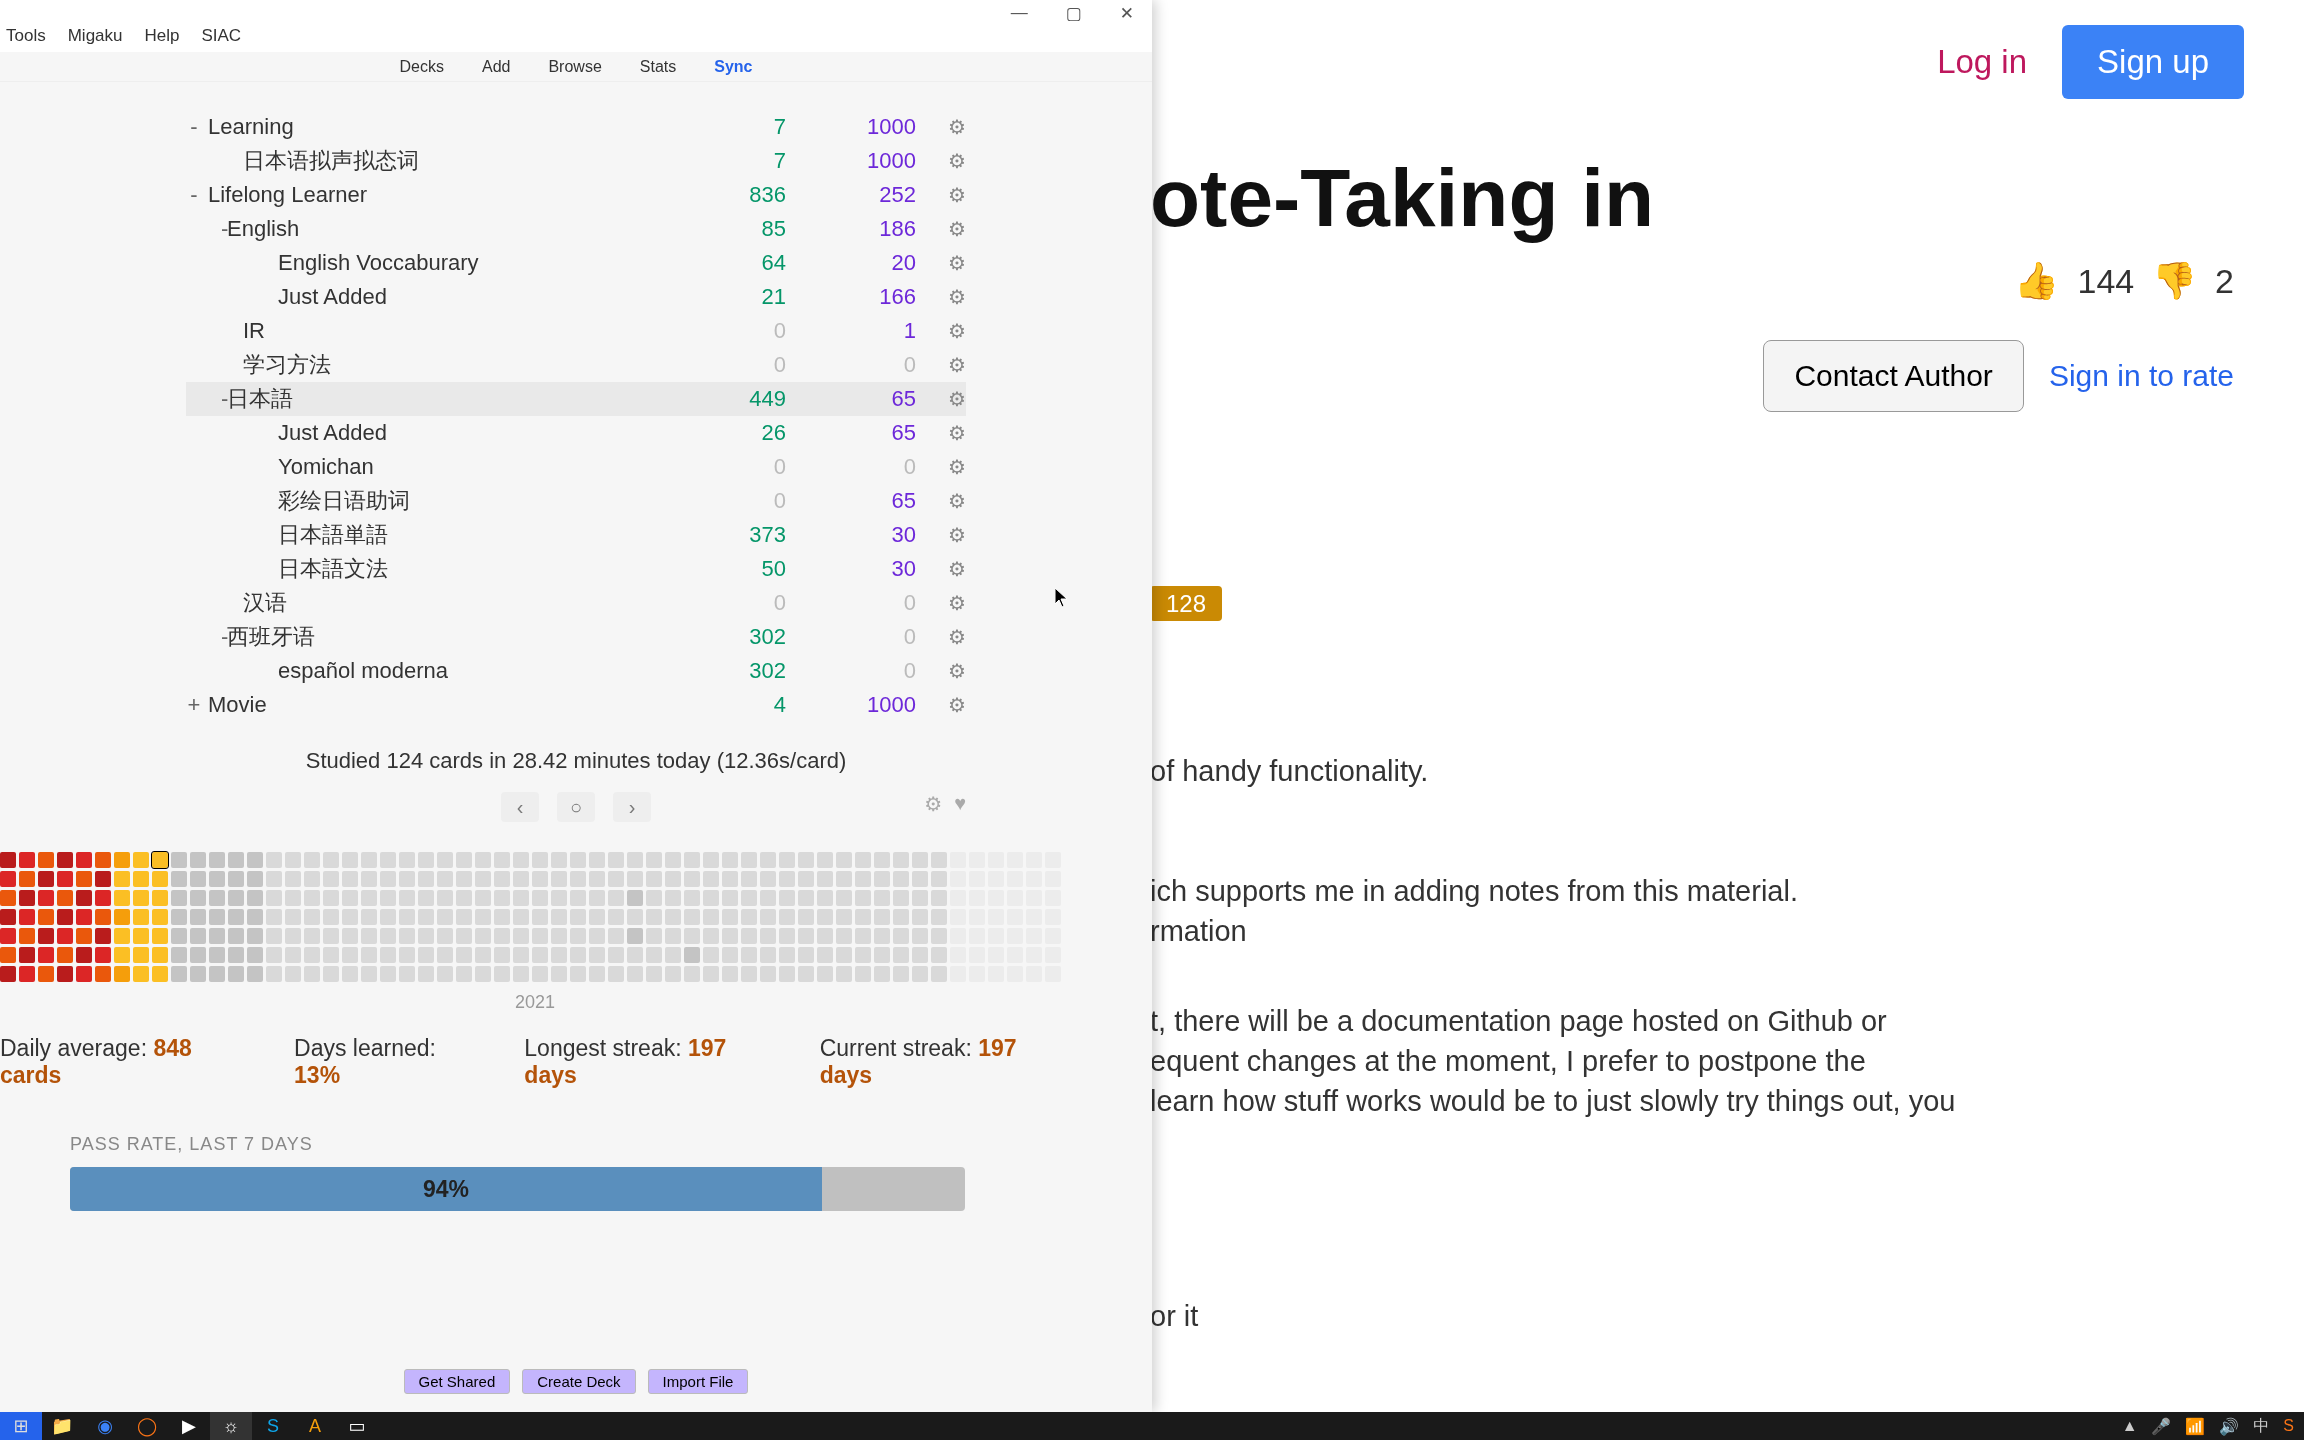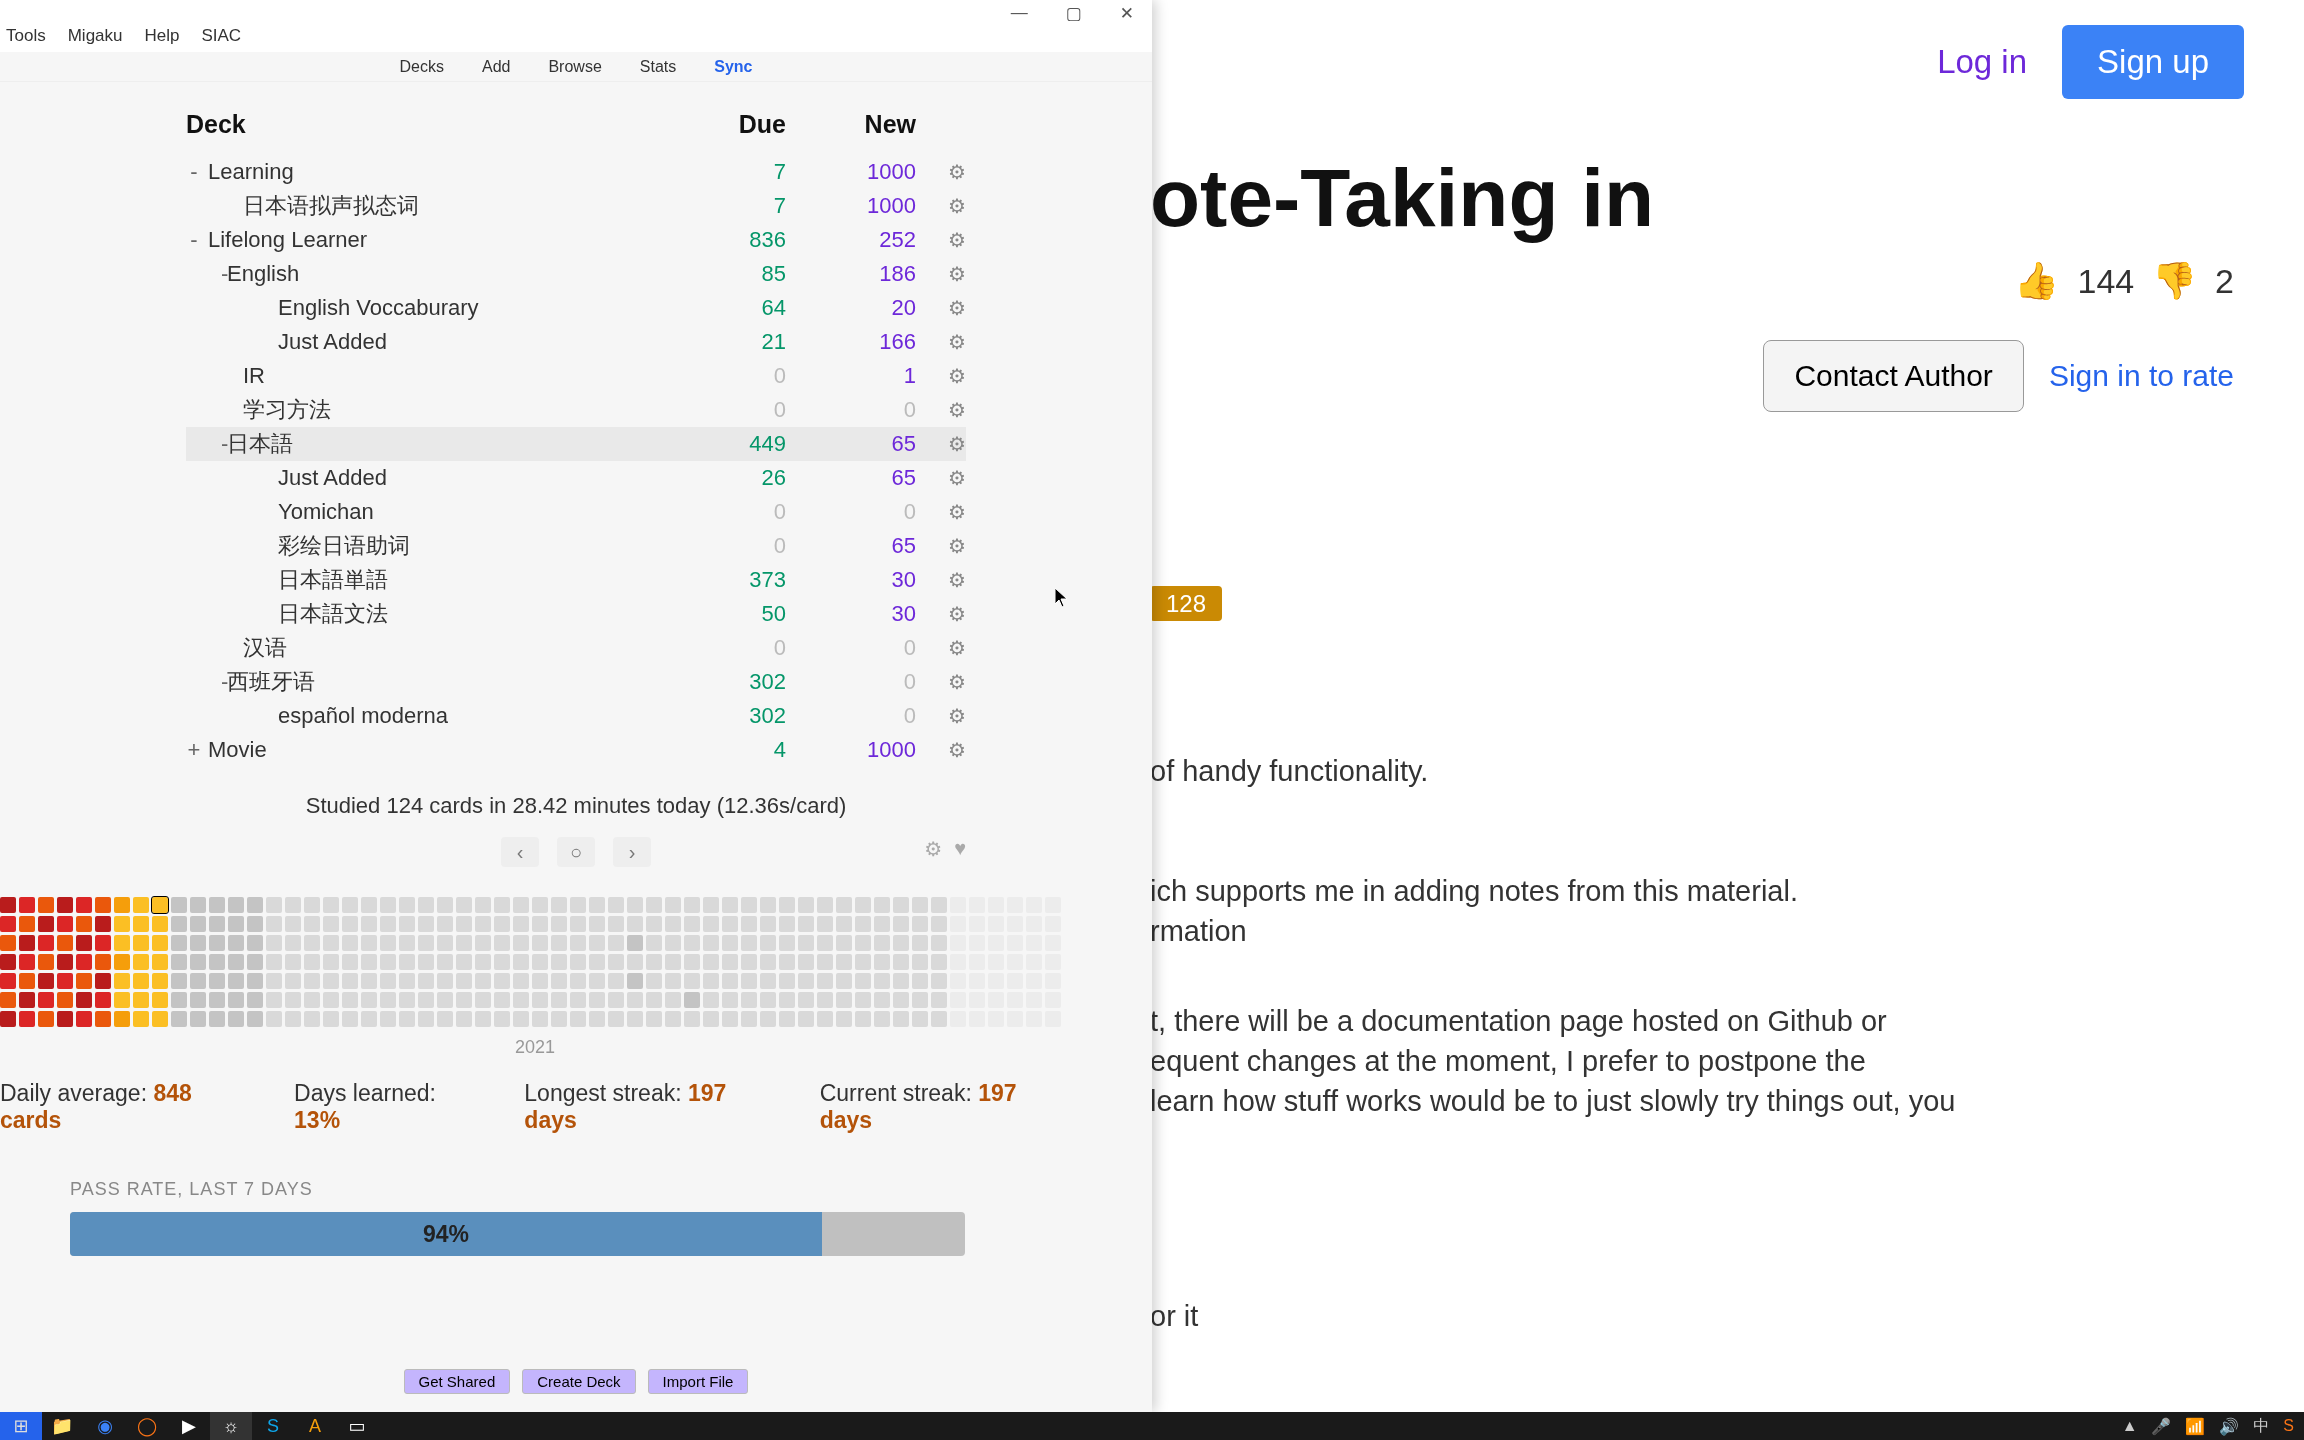--- a/index.html
+++ b/index.html
@@ -7,21 +7,21 @@
 .browser{position:absolute;left:0;top:0;width:2304px;height:1412px;background:#fff;display:flex;flex-direction:column}
 .browser-chrome{height:105px;background:#2b2b2b;display:flex;flex-direction:column;position:relative}
 .tab-strip{height:50px;display:flex;align-items:flex-end;padding-left:1150px;gap:10px;font-size:18px;color:#ccc}
 .tab{display:flex;align-items:center;gap:8px;padding:6px 10px}
 .tab .favicon{width:18px;height:18px;border-radius:3px}
 .addr-bar{height:55px;display:flex;align-items:center;justify-content:flex-end;padding-right:10px;gap:20px;color:#ccc}
 .addr-icon{width:22px;height:22px;display:flex;align-items:center;justify-content:center;font-size:20px}
 
 .web-page{flex:1;background:#fff;padding:35px 40px 0 1150px;position:relative;color:#333}
 .web-header{position:absolute;right:60px;top:25px;display:flex;align-items:center;gap:35px}
-.login-link{color:#6d28d9;font-size:33px;text-decoration:none}
+.login-link{color:#be185d;font-size:33px;text-decoration:none}
 .signup-btn{background:#3b82f6;color:#fff;font-size:33px;padding:18px 35px;border-radius:6px;border:none}
 .page-title{font-size:82px;font-weight:600;color:#111;margin-top:120px;margin-bottom:10px;line-height:1.05}
 .rating-row{position:absolute;right:70px;top:260px;display:flex;align-items:center;gap:18px;font-size:34px;color:#333}
 .thumb-up{color:#16a34a;font-size:36px}
 .thumb-down{color:#dc2626;font-size:36px}
 .contact-row{position:absolute;right:70px;top:340px;display:flex;align-items:center;gap:25px}
 .contact-btn{background:#f4f4f4;border:1px solid #999;border-radius:8px;padding:18px 30px;font-size:30px}
 .signin-rate{color:#2563eb;font-size:30px}
 .badge-row{position:absolute;left:1150px;top:590px}
 .badge{background:#ca8a04;color:#fff;padding:4px 16px;border-radius:4px;font-size:24px}
@@ -128,26 +128,20 @@
   </div>
   <div class="toolbar">
     <span>Decks</span>
     <span>Add</span>
     <span>Browse</span>
     <span>Stats</span>
     <span class="sync">Sync</span>
   </div>
   <div class="deck-wrap">
     <div class="deck-table">
-      <div class="deck-head">
-        <div class="col-name">Deck</div>
-        <div class="col-due">Due</div>
-        <div class="col-new">New</div>
-        <div class="col-gear"></div>
-      </div>
       <div id="deck-rows">
           <div class="deck-row">
             <span class="toggle ind0">-</span>
             <span class="name" style="padding-left:6px">Learning</span>
             <span class="due">7</span>
             <span class="new">1000</span>
             <span class="gear">⚙</span>
           </div>
           <div class="deck-row">
             <span class="toggle ind1"></span>

